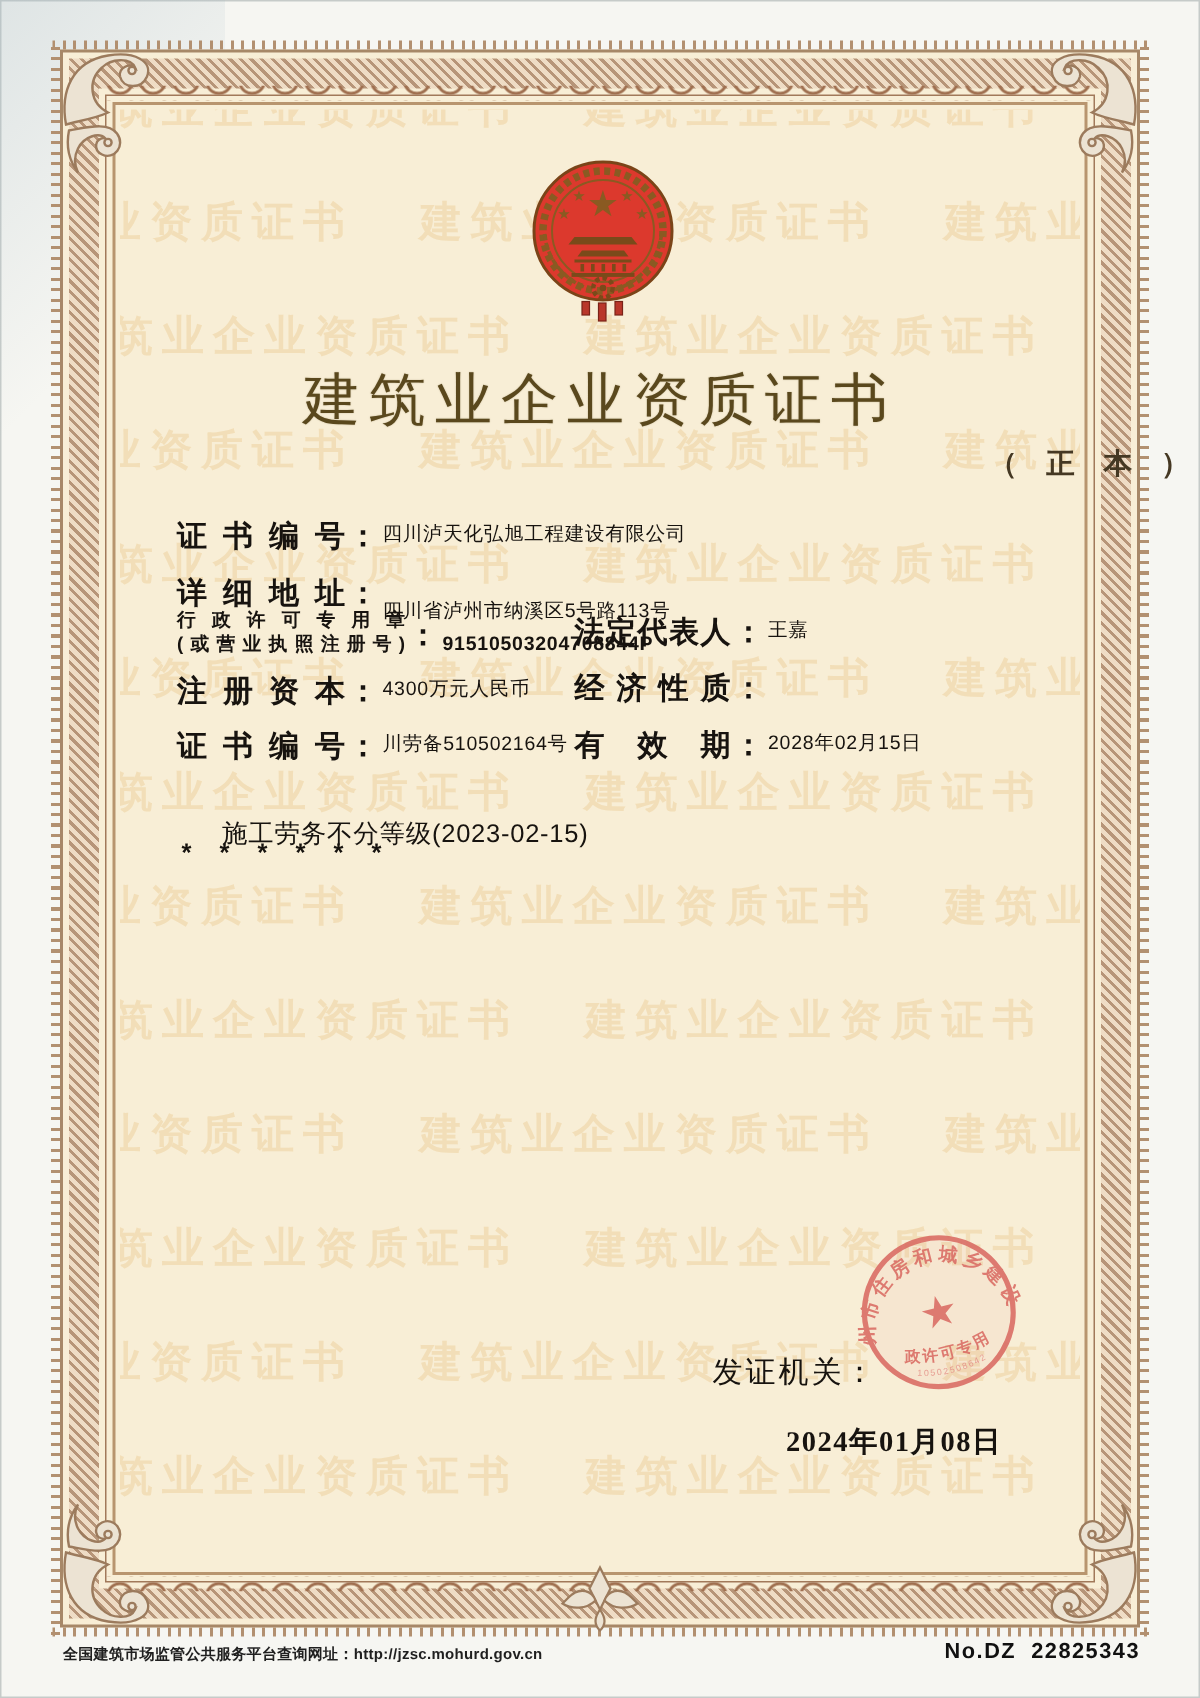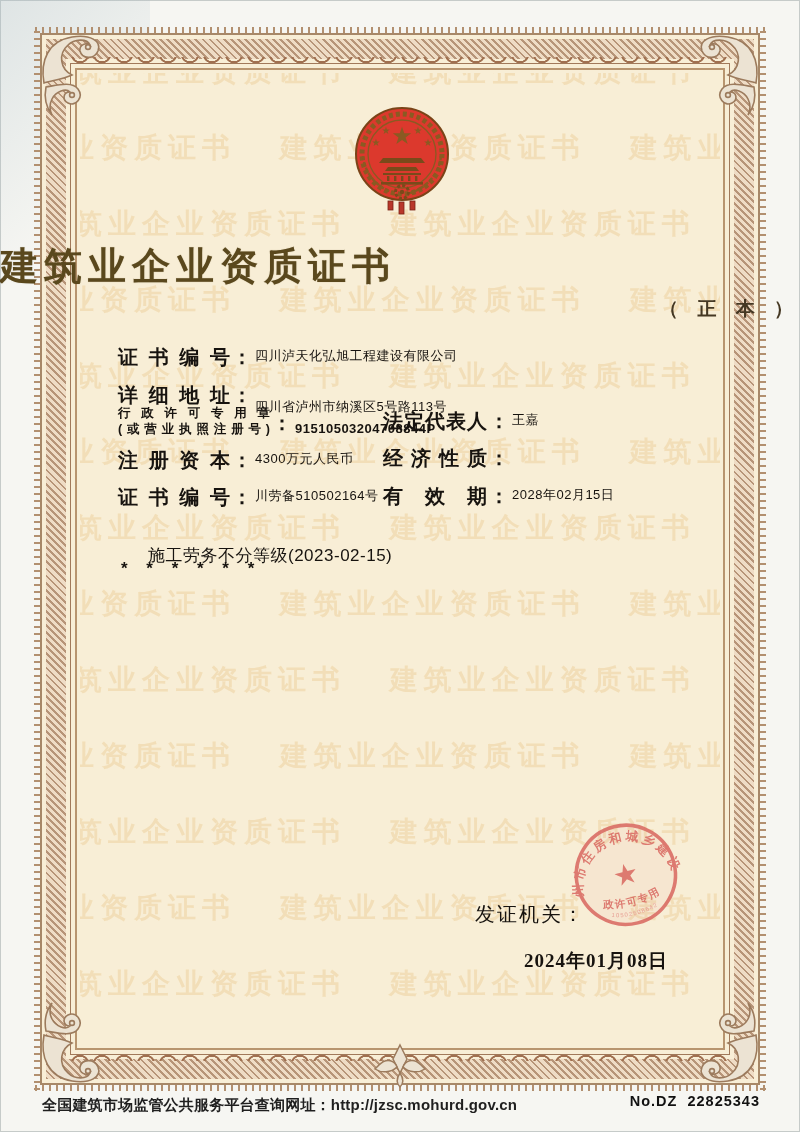--- a/index.html
+++ b/index.html
@@ -55,22 +55,22 @@
   .wm-row{
     position:absolute;white-space:nowrap;font-weight:700;
     font-size:28px;letter-spacing:6px;word-spacing:30px;
     color:var(--watermark,#eed4a2);opacity:.55;
   }
 
   
   .content{position:absolute;inset:0;z-index:4}
   .emblem{position:absolute;left:350px;top:104px}
   .title{
-    position:absolute;left:0;right:0;top:241px;
-    font-size:38px;font-weight:700;letter-spacing:6px;
+    position:absolute;left:0;right:0;top:241px;text-align:center;
+    font-size:38px;font-weight:400;letter-spacing:6px;
     color:var(--title-bronze,#5a481d);
     font-family:"Liberation Serif","DejaVu Serif",serif;
     text-shadow:0 0 1px rgba(90,72,29,.4);
   }
   .subtitle{
     position:absolute;left:0;right:0;top:296px;text-align:right;
     font-size:19px;font-weight:700;letter-spacing:7px;color:#453а23;
     color:#453823;
   }
   .fld{position:absolute;display:flex;align-items:flex-start}
@@ -94,21 +94,21 @@
   .stars{position:absolute;font-size:17px;font-weight:700;letter-spacing:7px}
   .issuer{position:absolute;left:475px;top:901px;font-size:20px;font-weight:400;letter-spacing:2px}
   .date-line{position:absolute;left:524px;top:948px;display:flex;
     font-family:"Liberation Serif","DejaVu Serif",serif;
     font-size:19px;font-weight:700;letter-spacing:1px}
   .ministry{position:absolute;left:438px;top:991px;width:296px;text-align:center;
     font-size:16.5px;font-weight:700;letter-spacing:1px}
   .seal{position:absolute;left:568px;top:818px;mix-blend-mode:multiply;opacity:.88}
 
   
-  .footer-query{position:absolute;left:42px;top:1096px;font-size:15px;font-weight:700;color:#1f1f1f;letter-spacing:.2px}
+  .footer-query{position:absolute;left:42px;top:1096px;font-size:10px;font-weight:700;color:#1f1f1f;letter-spacing:.2px}
   .footer-serial{position:absolute;right:40px;top:1093px;font-size:14.5px;font-weight:700;color:#111;
     font-family:"Liberation Sans",sans-serif;letter-spacing:1px;white-space:pre}
 </style>
 </head>
 <body style="--paper: #f8eed6; --watermark: #eed2a0; --title-bronze: #5a481d; --border-brown: #a07c5c; --seal-red: #d96a62; --emblem-red: #dc392d; --emblem-gold: #8a5a22; --ink: #17130f;">
 
 <div class="page">
 
   <div class="cert">
     <div class="fr t"></div>

